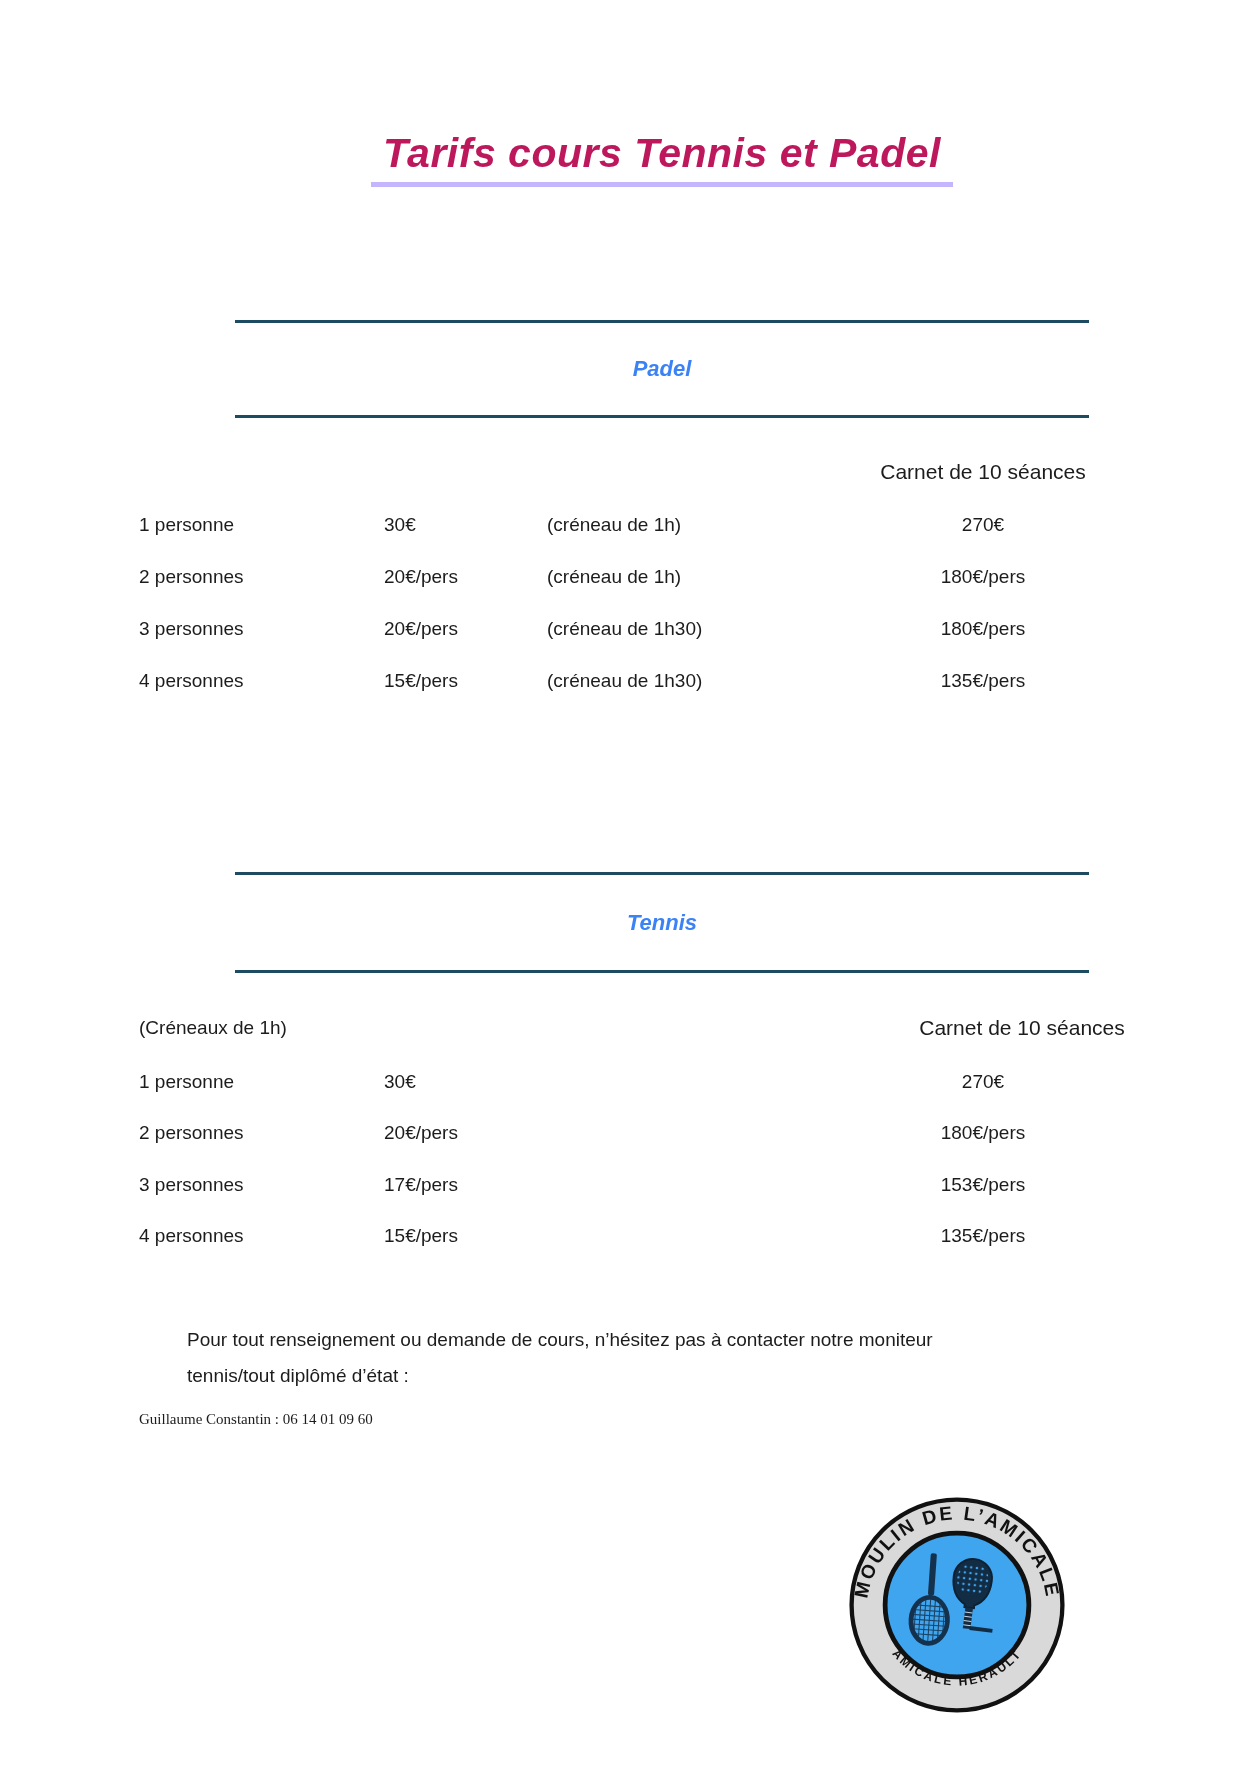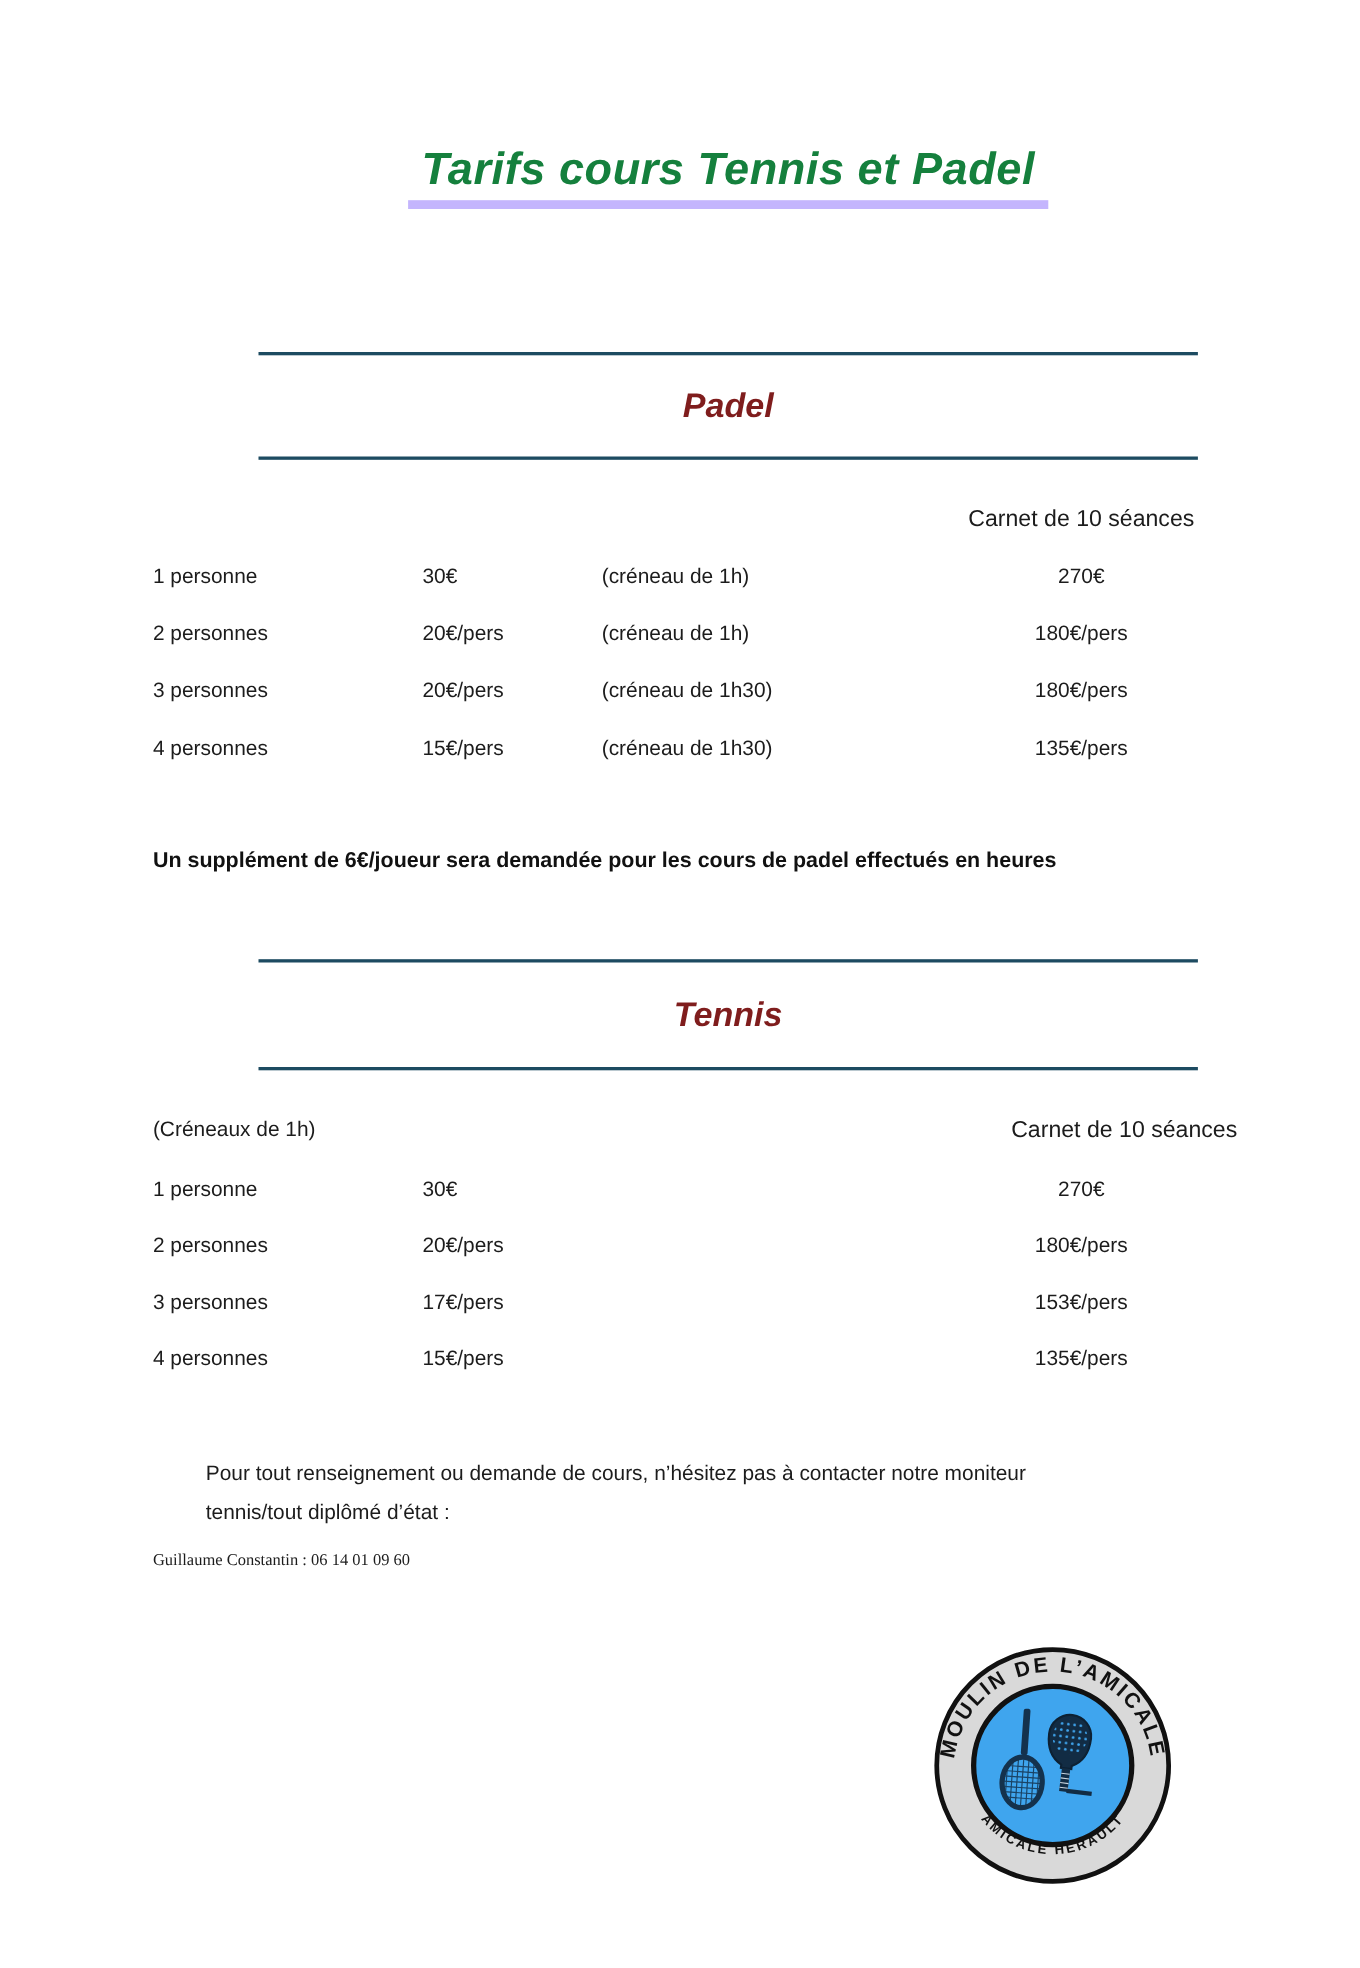--- a/index.html
+++ b/index.html
@@ -13,35 +13,35 @@
     overflow:hidden;
   }
   
   .title-wrap{
     position:absolute; top:130px; left:235px; width:854px;
     text-align:center;
   }
   .doc-title{
     display:inline-block;
     font-size:41px; font-weight:bold; font-style:italic;
-    color:#15803d; letter-spacing:.5px;
-    border-bottom:8px solid #c4b5fd;
+    color:#be185d; letter-spacing:.5px;
+    border-bottom:5px solid #c4b5fd;
     padding:0 12px 5px 12px;
   }
   
   .section-band{
     position:absolute; left:235px; width:854px;
     border-top:3px solid #1d4b61; border-bottom:3px solid #1d4b61;
     display:flex; align-items:center; justify-content:center;
   }
   .band-padel{ top:320px; height:92px; }
   .band-tennis{ top:872px; height:95px; }
   .section-heading{
-    font-size:31px; font-weight:bold; font-style:italic;
-    color:#7f1d1d;
+    font-size:22px; font-weight:bold; font-style:italic;
+    color:#3b82f6;
   }
   
   .prow{
     position:absolute; left:139px; width:994px;
     display:grid; grid-template-columns:245px 163px 286px 300px;
     font-size:19px; line-height:24px;
   }
   .prow .c4{ text-align:center; }
   .carnet-head{ font-size:21px; }
   .bold-note{
@@ -103,21 +103,20 @@
     <span class="c4">180€/pers</span>
   </div>
   <div class="prow" style="top:669px;">
     <span class="c1">4 personnes</span>
     <span class="c2">15€/pers</span>
     <span class="c3">(créneau de 1h30)</span>
     <span class="c4">135€/pers</span>
   </div>
 
   <div class="bold-note">
-    <div>Un supplément de 6€/joueur sera demandée pour les cours de padel effectués en heures</div>
   </div>
 
   <div class="section-band band-tennis">
     <span class="section-heading">Tennis</span>
   </div>
 
   <div class="prow" style="top:1016px;gap:13px;">
     <span class="c1">(Créneaux de 1h)</span>
     <span class="c2"></span>
     <span class="c3"></span>

